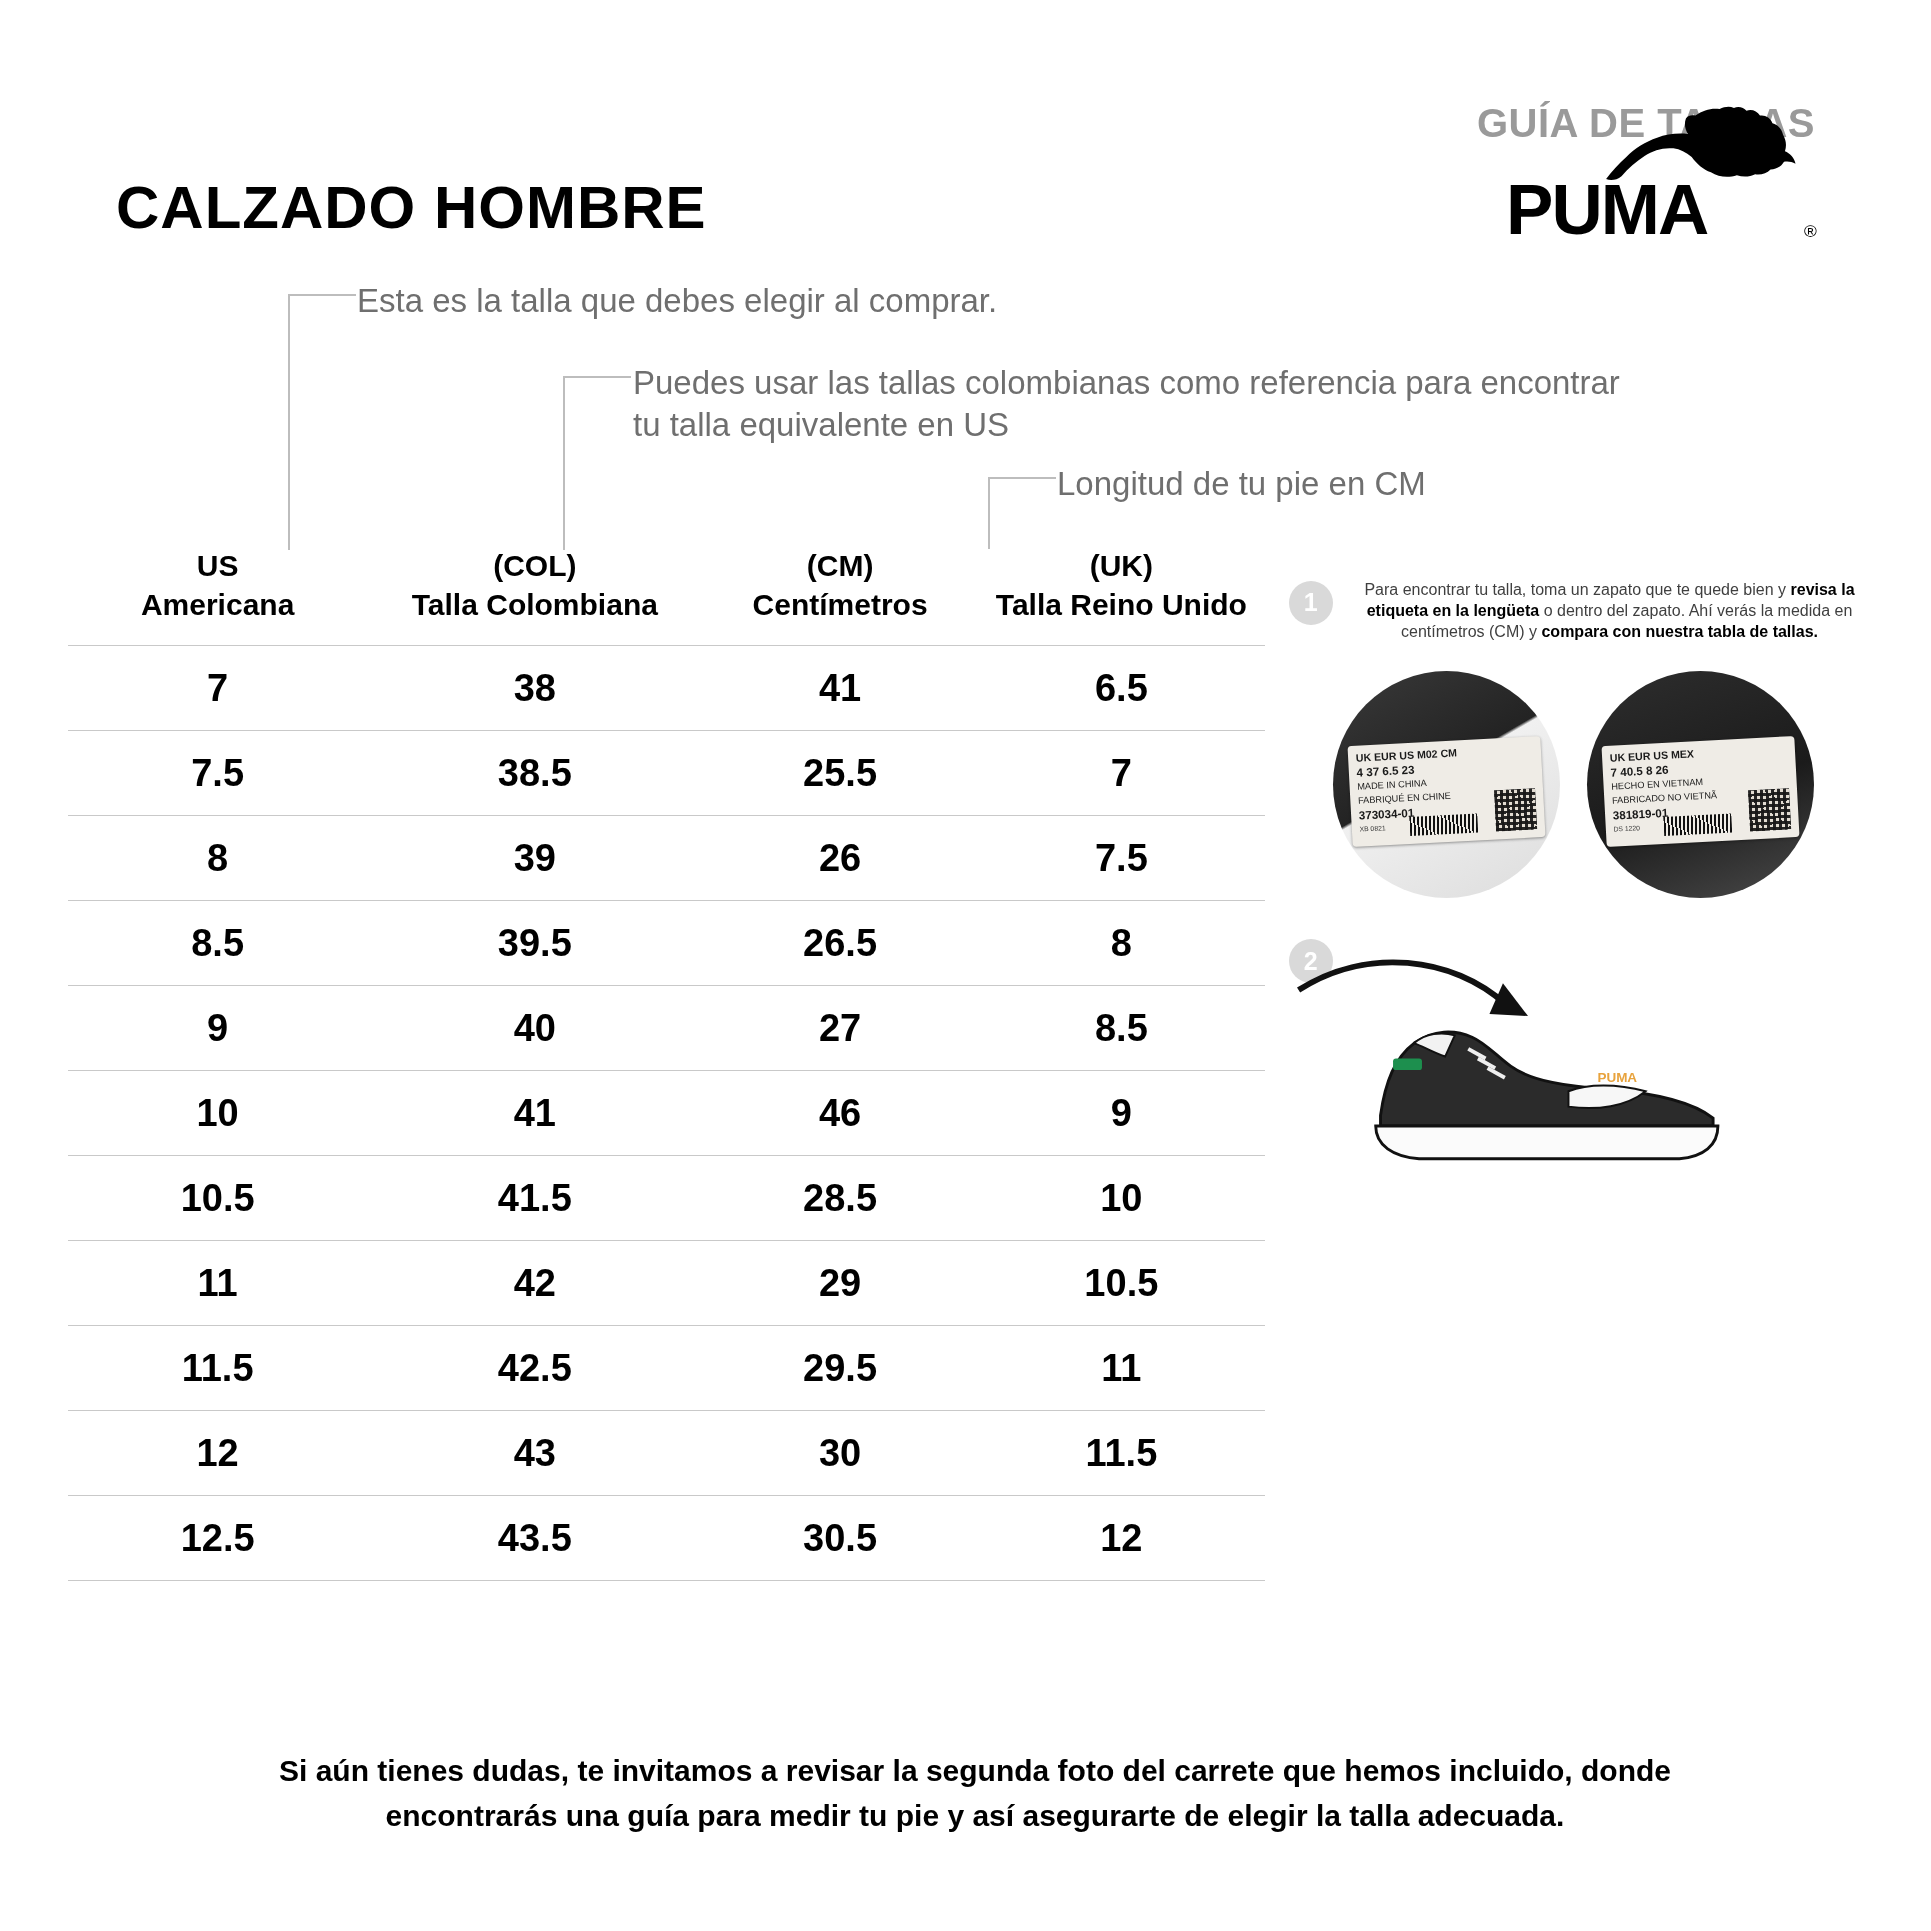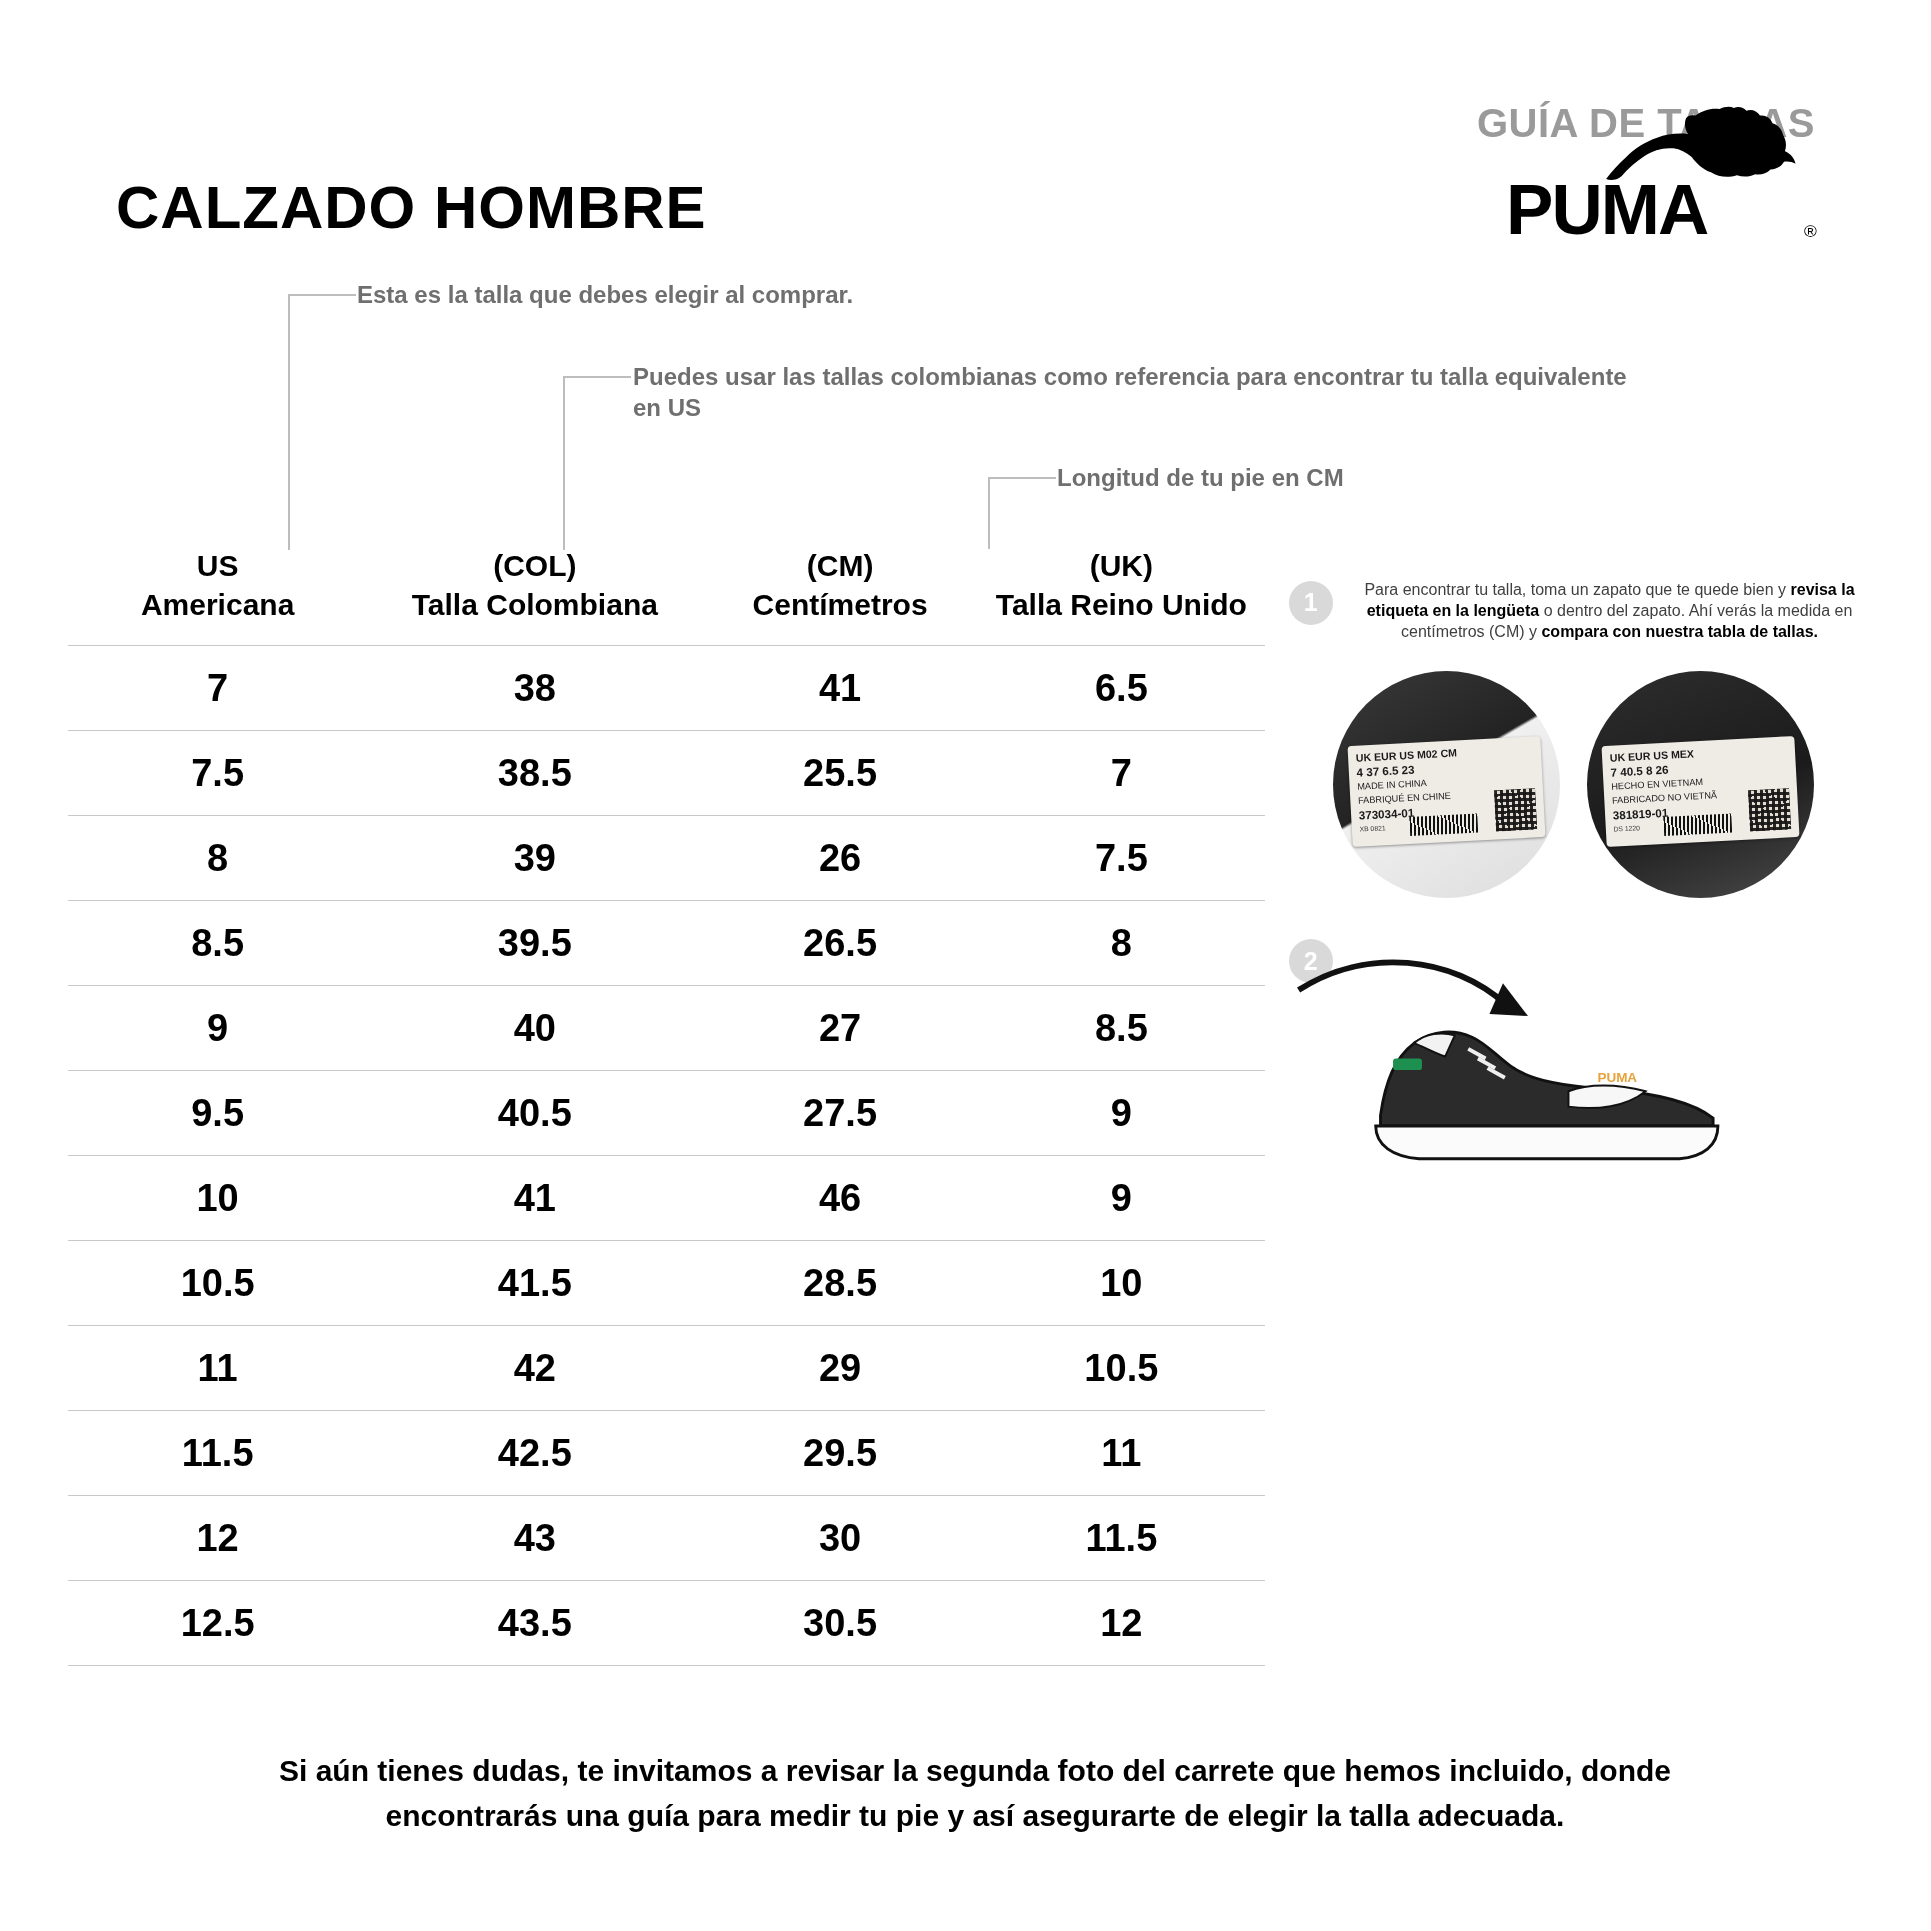--- a/index.html
+++ b/index.html
@@ -65,24 +65,24 @@
     left: 97px;
     top: 0;
     width: 212px;
     height: 75px;
   }
 
   
   .callouts { position: absolute; left: 116px; top: 280px; width: 1699px; height: 251px; }
   .callout-text {
     position: absolute;
-    font-size: 24px;
+    font-size: 33px;
     color: #6f6f6f;
     line-height: 1.28;
-    font-weight: 700;
+    font-weight: 400;
   }
   .c1 { left: 241px; top: 0px; width: 869px; }
   .c2 { left: 517px; top: 82px; width: 1023px; }
   .c3 { left: 941px; top: 183px; width: 676px; }
 
   .leader { position: absolute; border-left: 2.9px solid #bdbdbd; border-top: 2.9px solid #bdbdbd; }
   .l1 { left: 172px; top: 13.5px; width: 68px; height: 256px; }
   .l2 { left: 447px; top: 96px; width: 68px; height: 174px; }
   .l3 { left: 872px; top: 197px; width: 68px; height: 72px; }
 
@@ -289,26 +289,20 @@
         <td>8.5</td>
         <td>39.5</td>
         <td>26.5</td>
         <td>8</td>
       </tr>
       <tr>
         <td>9</td>
         <td>40</td>
         <td>27</td>
         <td>8.5</td>
-      </tr>
-      <tr>
-        <td>9.5</td>
-        <td>40.5</td>
-        <td>27.5</td>
-        <td>9</td>
       </tr>
       <tr>
         <td>10</td>
         <td>41</td>
         <td>46</td>
         <td>9</td>
       </tr>
       <tr>
         <td>10.5</td>
         <td>41.5</td>

